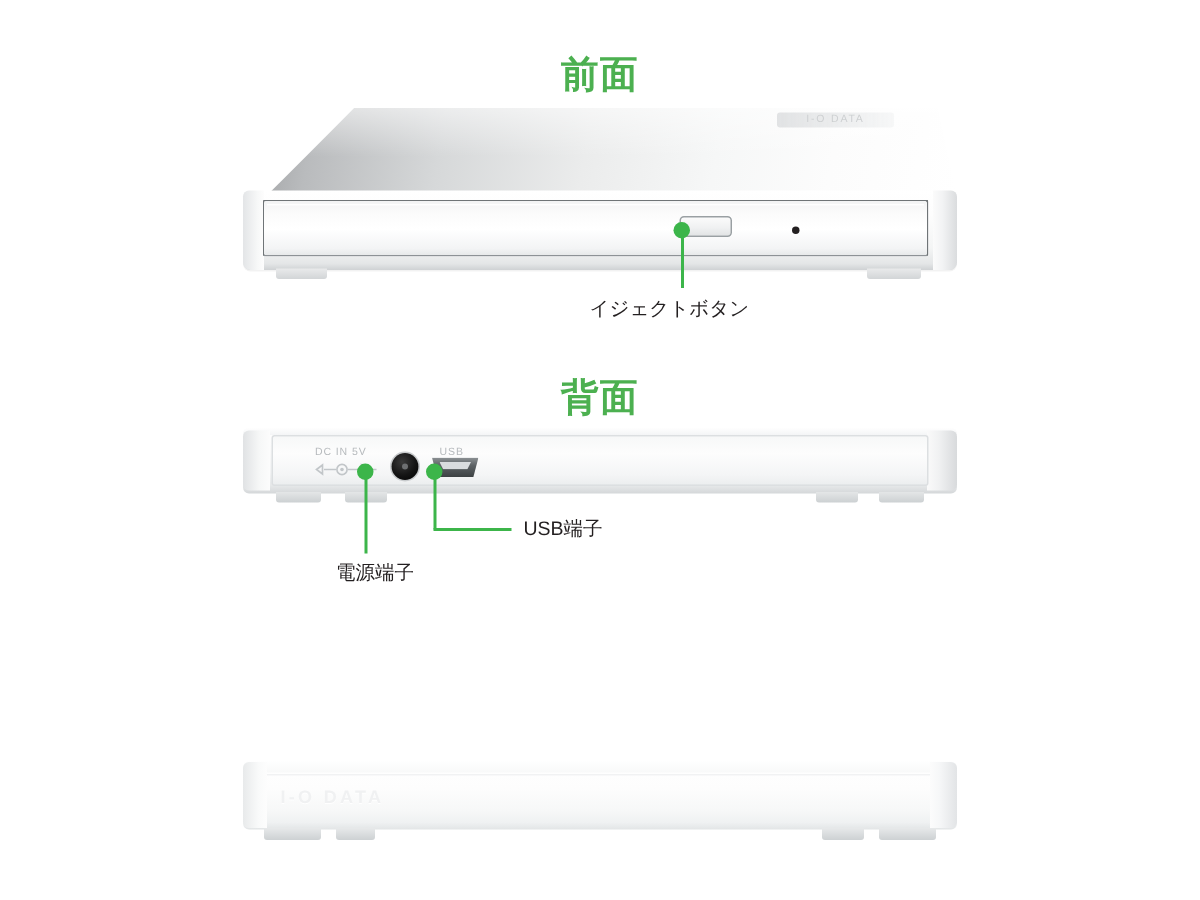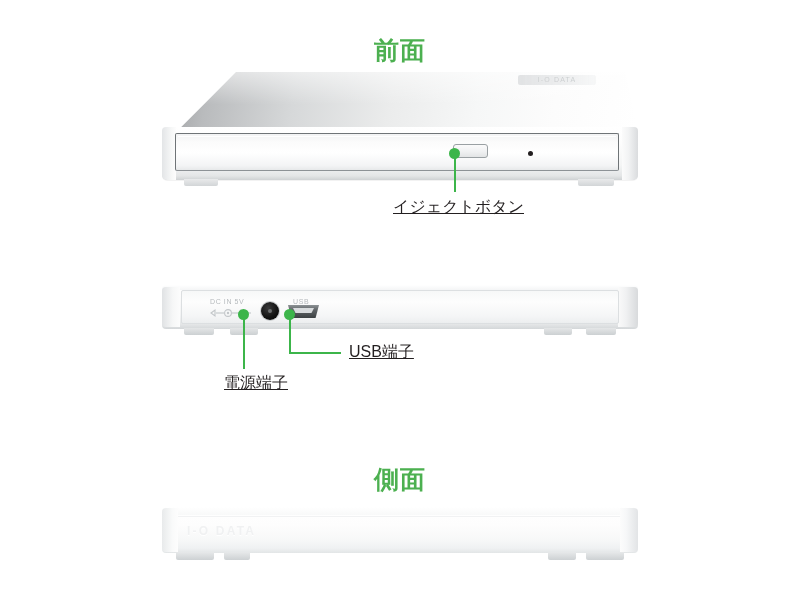--- a/index.html
+++ b/index.html
@@ -164,25 +164,24 @@
     height: 11px;
     border-radius: 50%;
     background: #3cb54a;
   }
   .callout-line {
     position: absolute;
     background: #3cb54a;
   }
   .callout-label {
     position: absolute;
-    font-size: 16px;
+    font-size: 13px;
     color: #231f20;
     white-space: nowrap;
     line-height: 1;
-    text-decoration: underline;
   }
 
   #front-callout-dot  { left: 449px; top: 148px; }
   #front-callout-line { left: 454px; top: 158px; width: 2px; height: 34px; }
   #front-callout-label{ left: 393px; top: 199px; }
 
   
   .rear-view {
     position: absolute;
     left: 162px;
@@ -405,20 +404,21 @@
     </div>
 
     <div class="front-foot l"></div>
     <div class="front-foot r"></div>
   </div>
 
   <div class="callout-dot" id="front-callout-dot"></div>
   <div class="callout-line" id="front-callout-line"></div>
   <div class="callout-label" id="front-callout-label">イジェクトボタン</div>
 
+  <div class="section-heading" id="heading-rear">背面</div>
 
   <div class="rear-view">
     <div class="rear-body">
       <div class="rear-topedge"></div>
       <div class="rear-leftcap"></div>
       <div class="rear-rightcap"></div>
 
       <div class="rear-plate">
         <div class="port-text" id="dc-in-text">DC IN 5V</div>
 
@@ -455,21 +455,20 @@
 
   <div class="callout-dot" id="power-callout-dot"></div>
   <div class="callout-line" id="power-callout-line"></div>
   <div class="callout-label" id="power-callout-label">電源端子</div>
 
   <div class="callout-dot" id="usb-callout-dot"></div>
   <div class="callout-line" id="usb-callout-line-v"></div>
   <div class="callout-line" id="usb-callout-line-h"></div>
   <div class="callout-label" id="usb-callout-label">USB端子</div>
 
-  <div class="section-heading" id="heading-side">側面</div>
 
   <div class="side-view">
     <div class="side-body">
       <div class="side-topedge"></div>
       <div class="side-seam"></div>
       <div class="side-leftcap"></div>
       <div class="side-rightcap"></div>
       <div class="side-brand">I-O DATA</div>
     </div>
 

